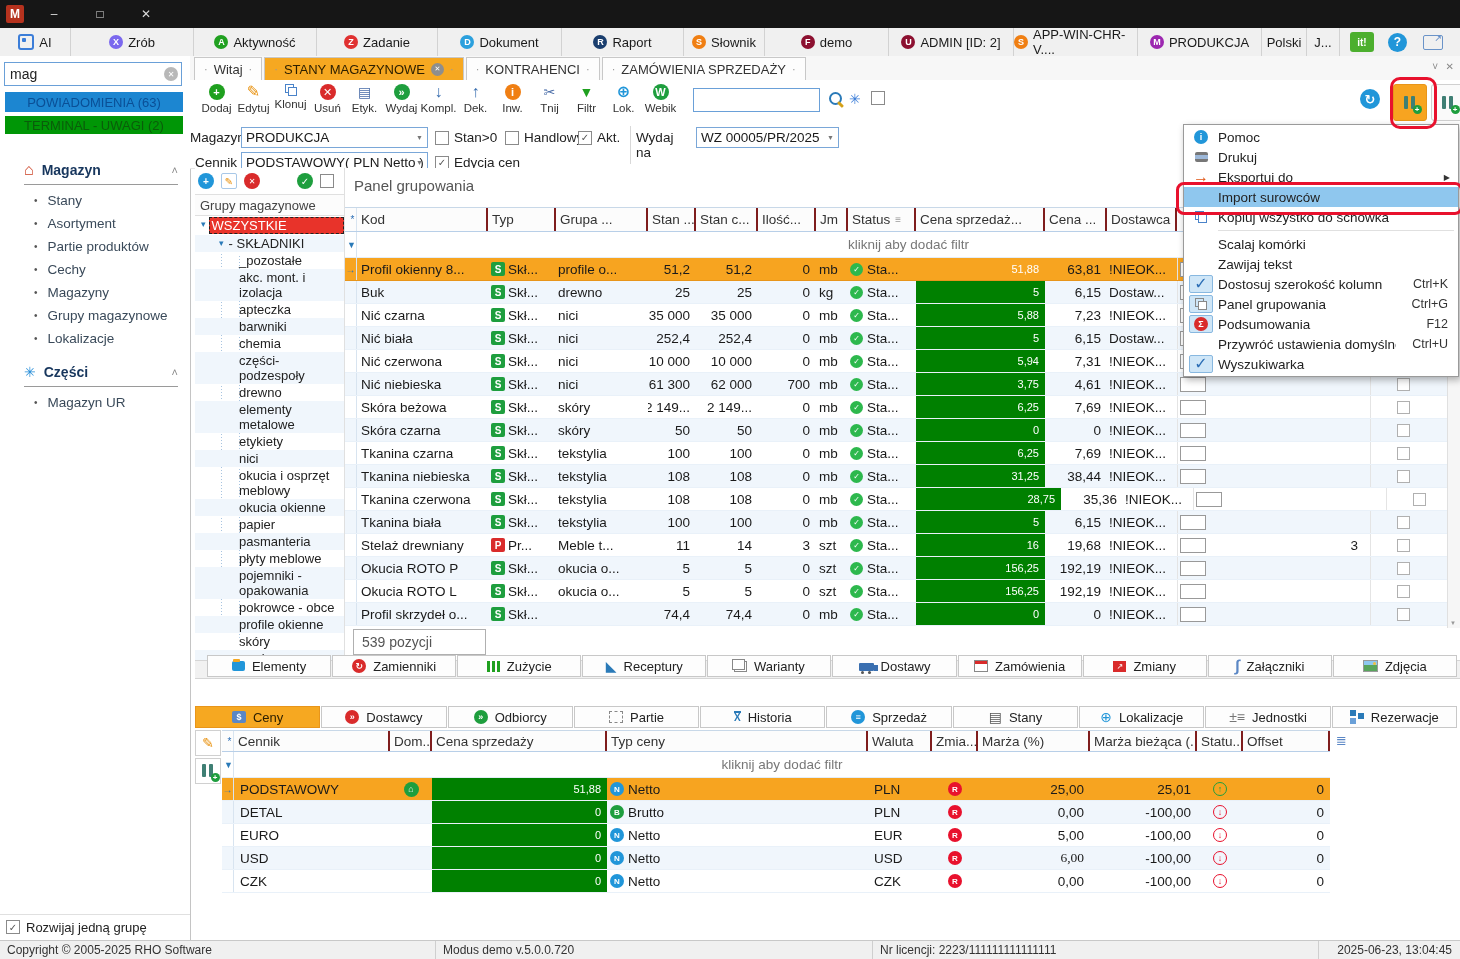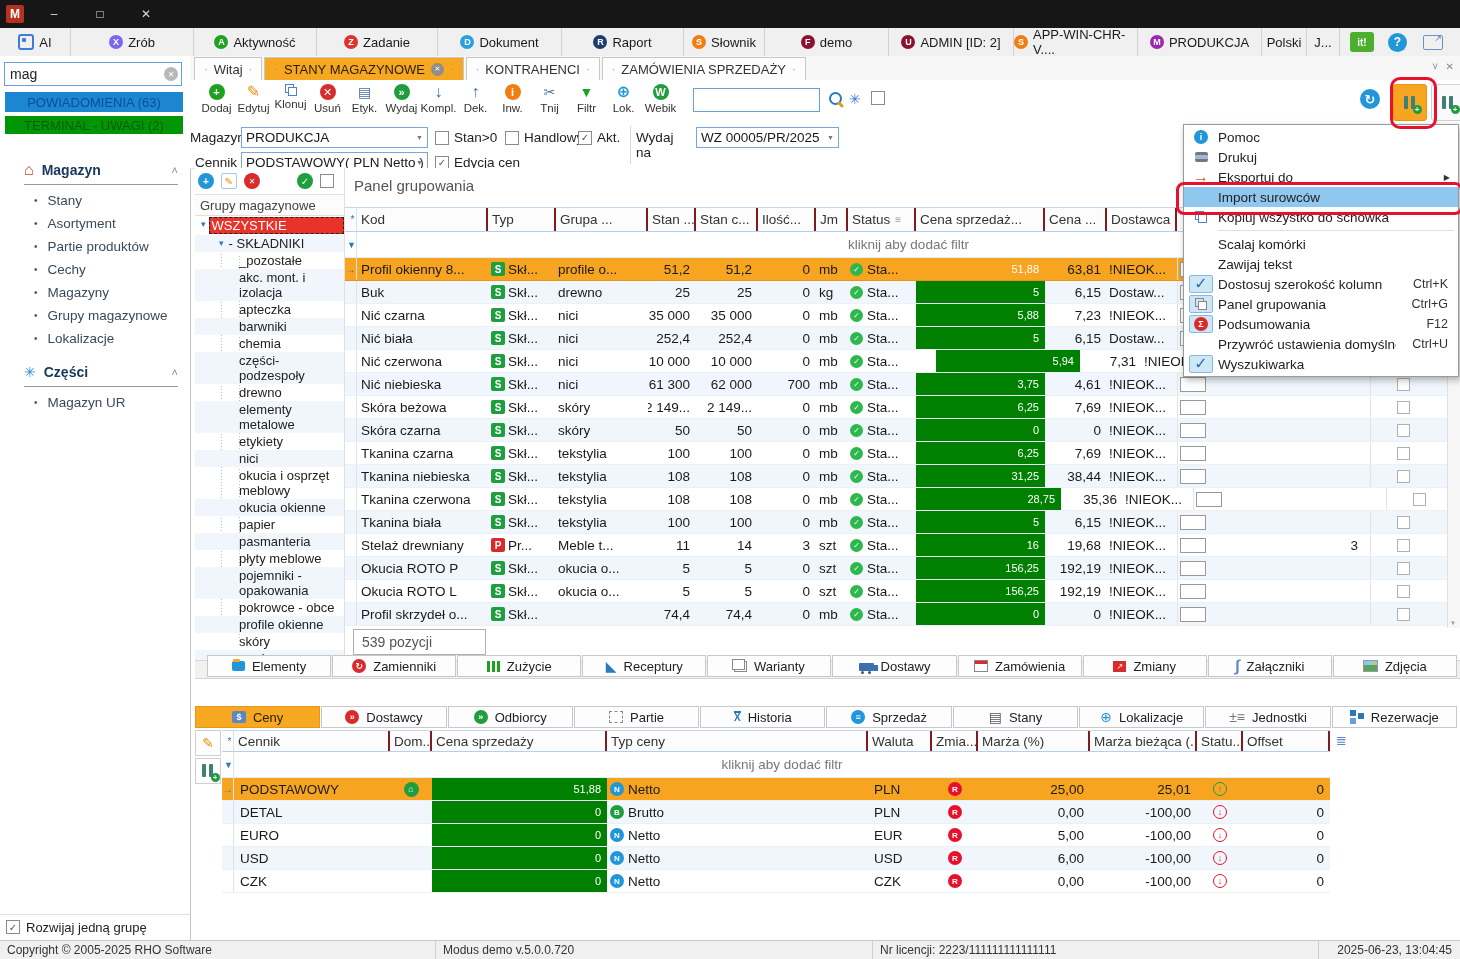--- a/index.html
+++ b/index.html
@@ -642,21 +642,21 @@
         <div class="grow">
           <div class="gc gut" style="width: 12px;"></div>
           <div class="gc" style="width: 131px; padding-left: 4px;">Nić czerwona</div>
           <div class="gc" style="width: 68px;"><span class="sq" style="background: rgb(30, 158, 62);">S</span>Skł...</div>
           <div class="gc" style="width: 92px; padding-left: 2px;">nici</div>
           <div class="gc r" style="width: 48px;">10 000</div>
           <div class="gc r" style="width: 62px;">10 000</div>
           <div class="gc r" style="width: 58px;">0</div>
           <div class="gc" style="width: 32px; padding-left: 3px;">mb</div>
           <div class="gc" style="width: 68px;"><span class="dotok"></span>Sta...</div>
-          <div class="gc r c-green" style="width: 144px; margin-left: 20px;">
+          <div class="gc r c-green" style="width: 129px;">
             <span class="gval">5,94</span>
           </div>
           <div class="gc r" style="width: 62px;">7,31</div>
           <div class="gc" style="width: 70px; padding-left: 2px;">!NIEOK...</div>
           <div class="gc bl" style="width: 33px;">
             <div class="ib"></div>
           </div>
           <div class="gc r" style="width: 160px; padding-right: 12px;"></div>
           <div class="gc bl" style="width: 76px;">
             <div class="cb2"></div>
@@ -1100,21 +1100,21 @@
           <div class="gc" style="width: 156px; padding-left: 6px;">USD</div>
           <div class="gc" style="width: 42px; justify-content: center;"></div>
           <div class="gc r pc-green" style="width: 175px;">
             <span class="gval">0</span>
           </div>
           <div class="gc" style="width: 261px; padding-left: 3px;"><span class="nbad" style="background: rgb(33, 150, 217);">N</span>Netto</div>
           <div class="gc" style="width: 64px; padding-left: 6px;">USD</div>
           <div class="gc" style="width: 46px; justify-content: center;">
             <span class="rbad">R</span>
           </div>
-          <div class="gc r" style="width: 112px;">6,00</div>
+          <div class="gc r" style="width: 112px; font-family: Liberation Serif, serif;">6,00</div>
           <div class="gc r" style="width: 107px;">-100,00</div>
           <div class="gc" style="width: 46px; justify-content: center;">
             <span class="arrst arr-down">↓</span>
           </div>
           <div class="gc r" style="width: 87px;">0</div>
         </div>
         <div class="prow">
           <div class="gc gut" style="width: 12px;"></div>
           <div class="gc" style="width: 156px; padding-left: 6px;">CZK</div>
           <div class="gc" style="width: 42px; justify-content: center;"></div>

